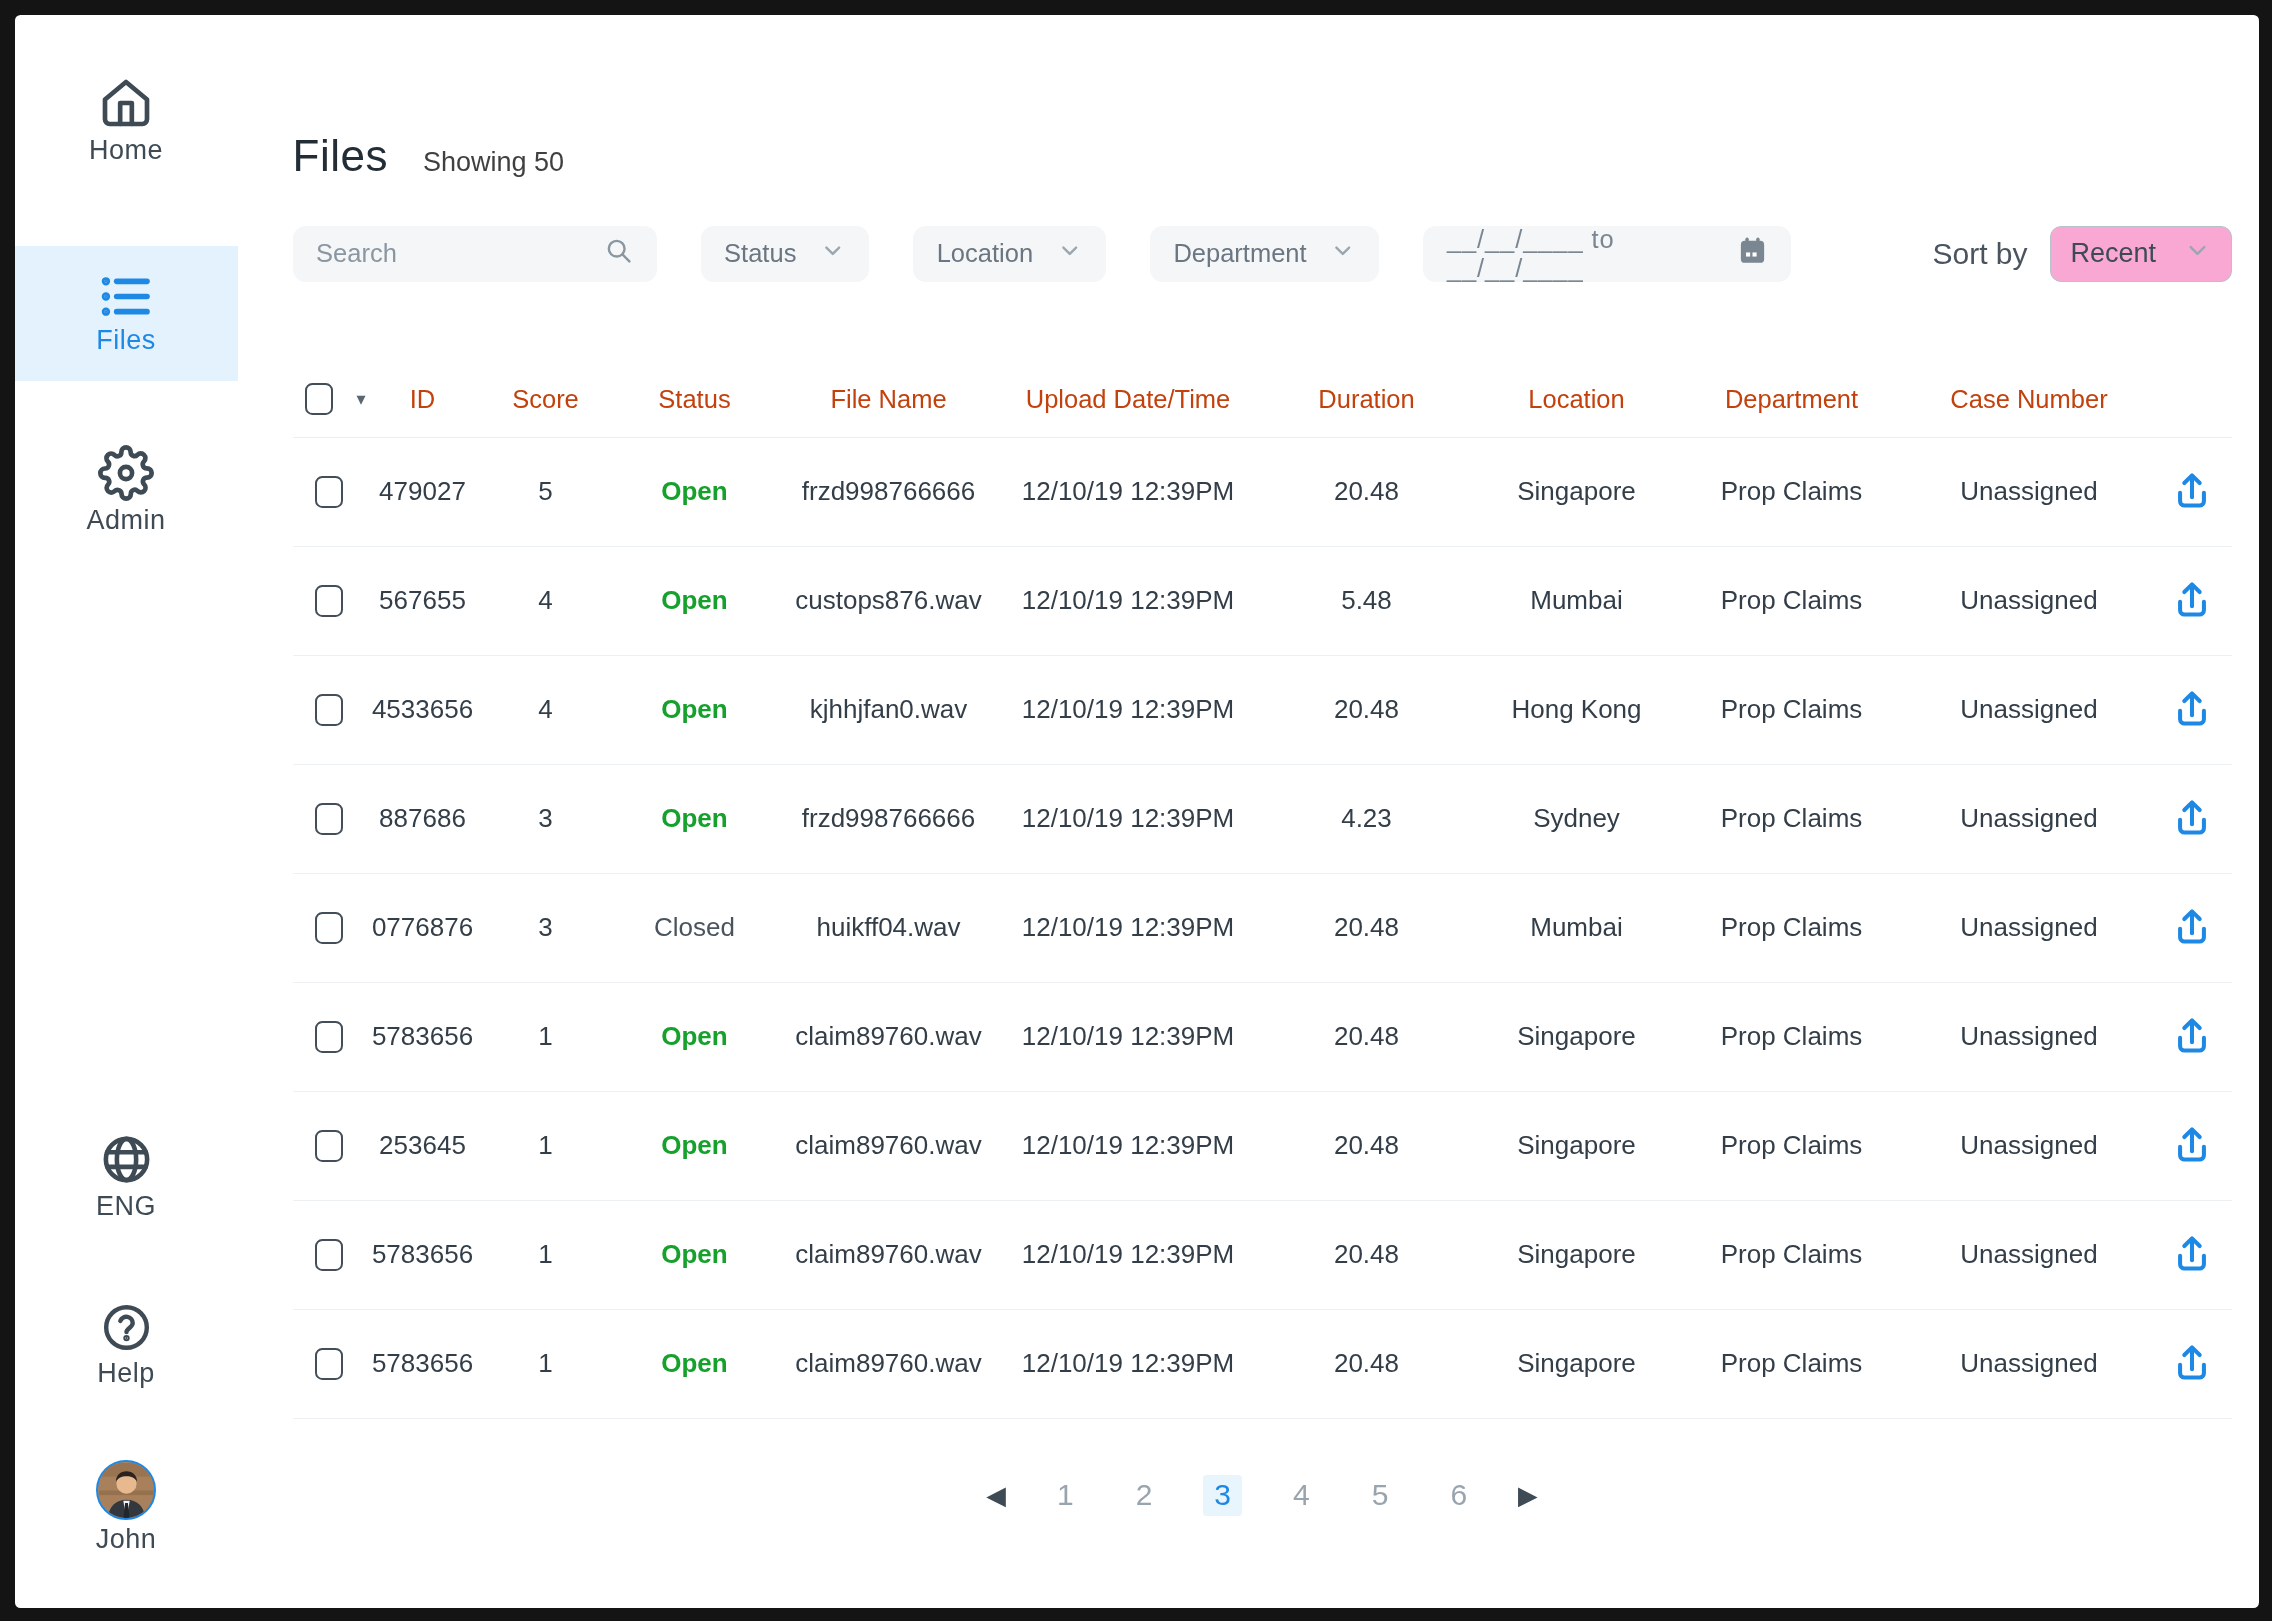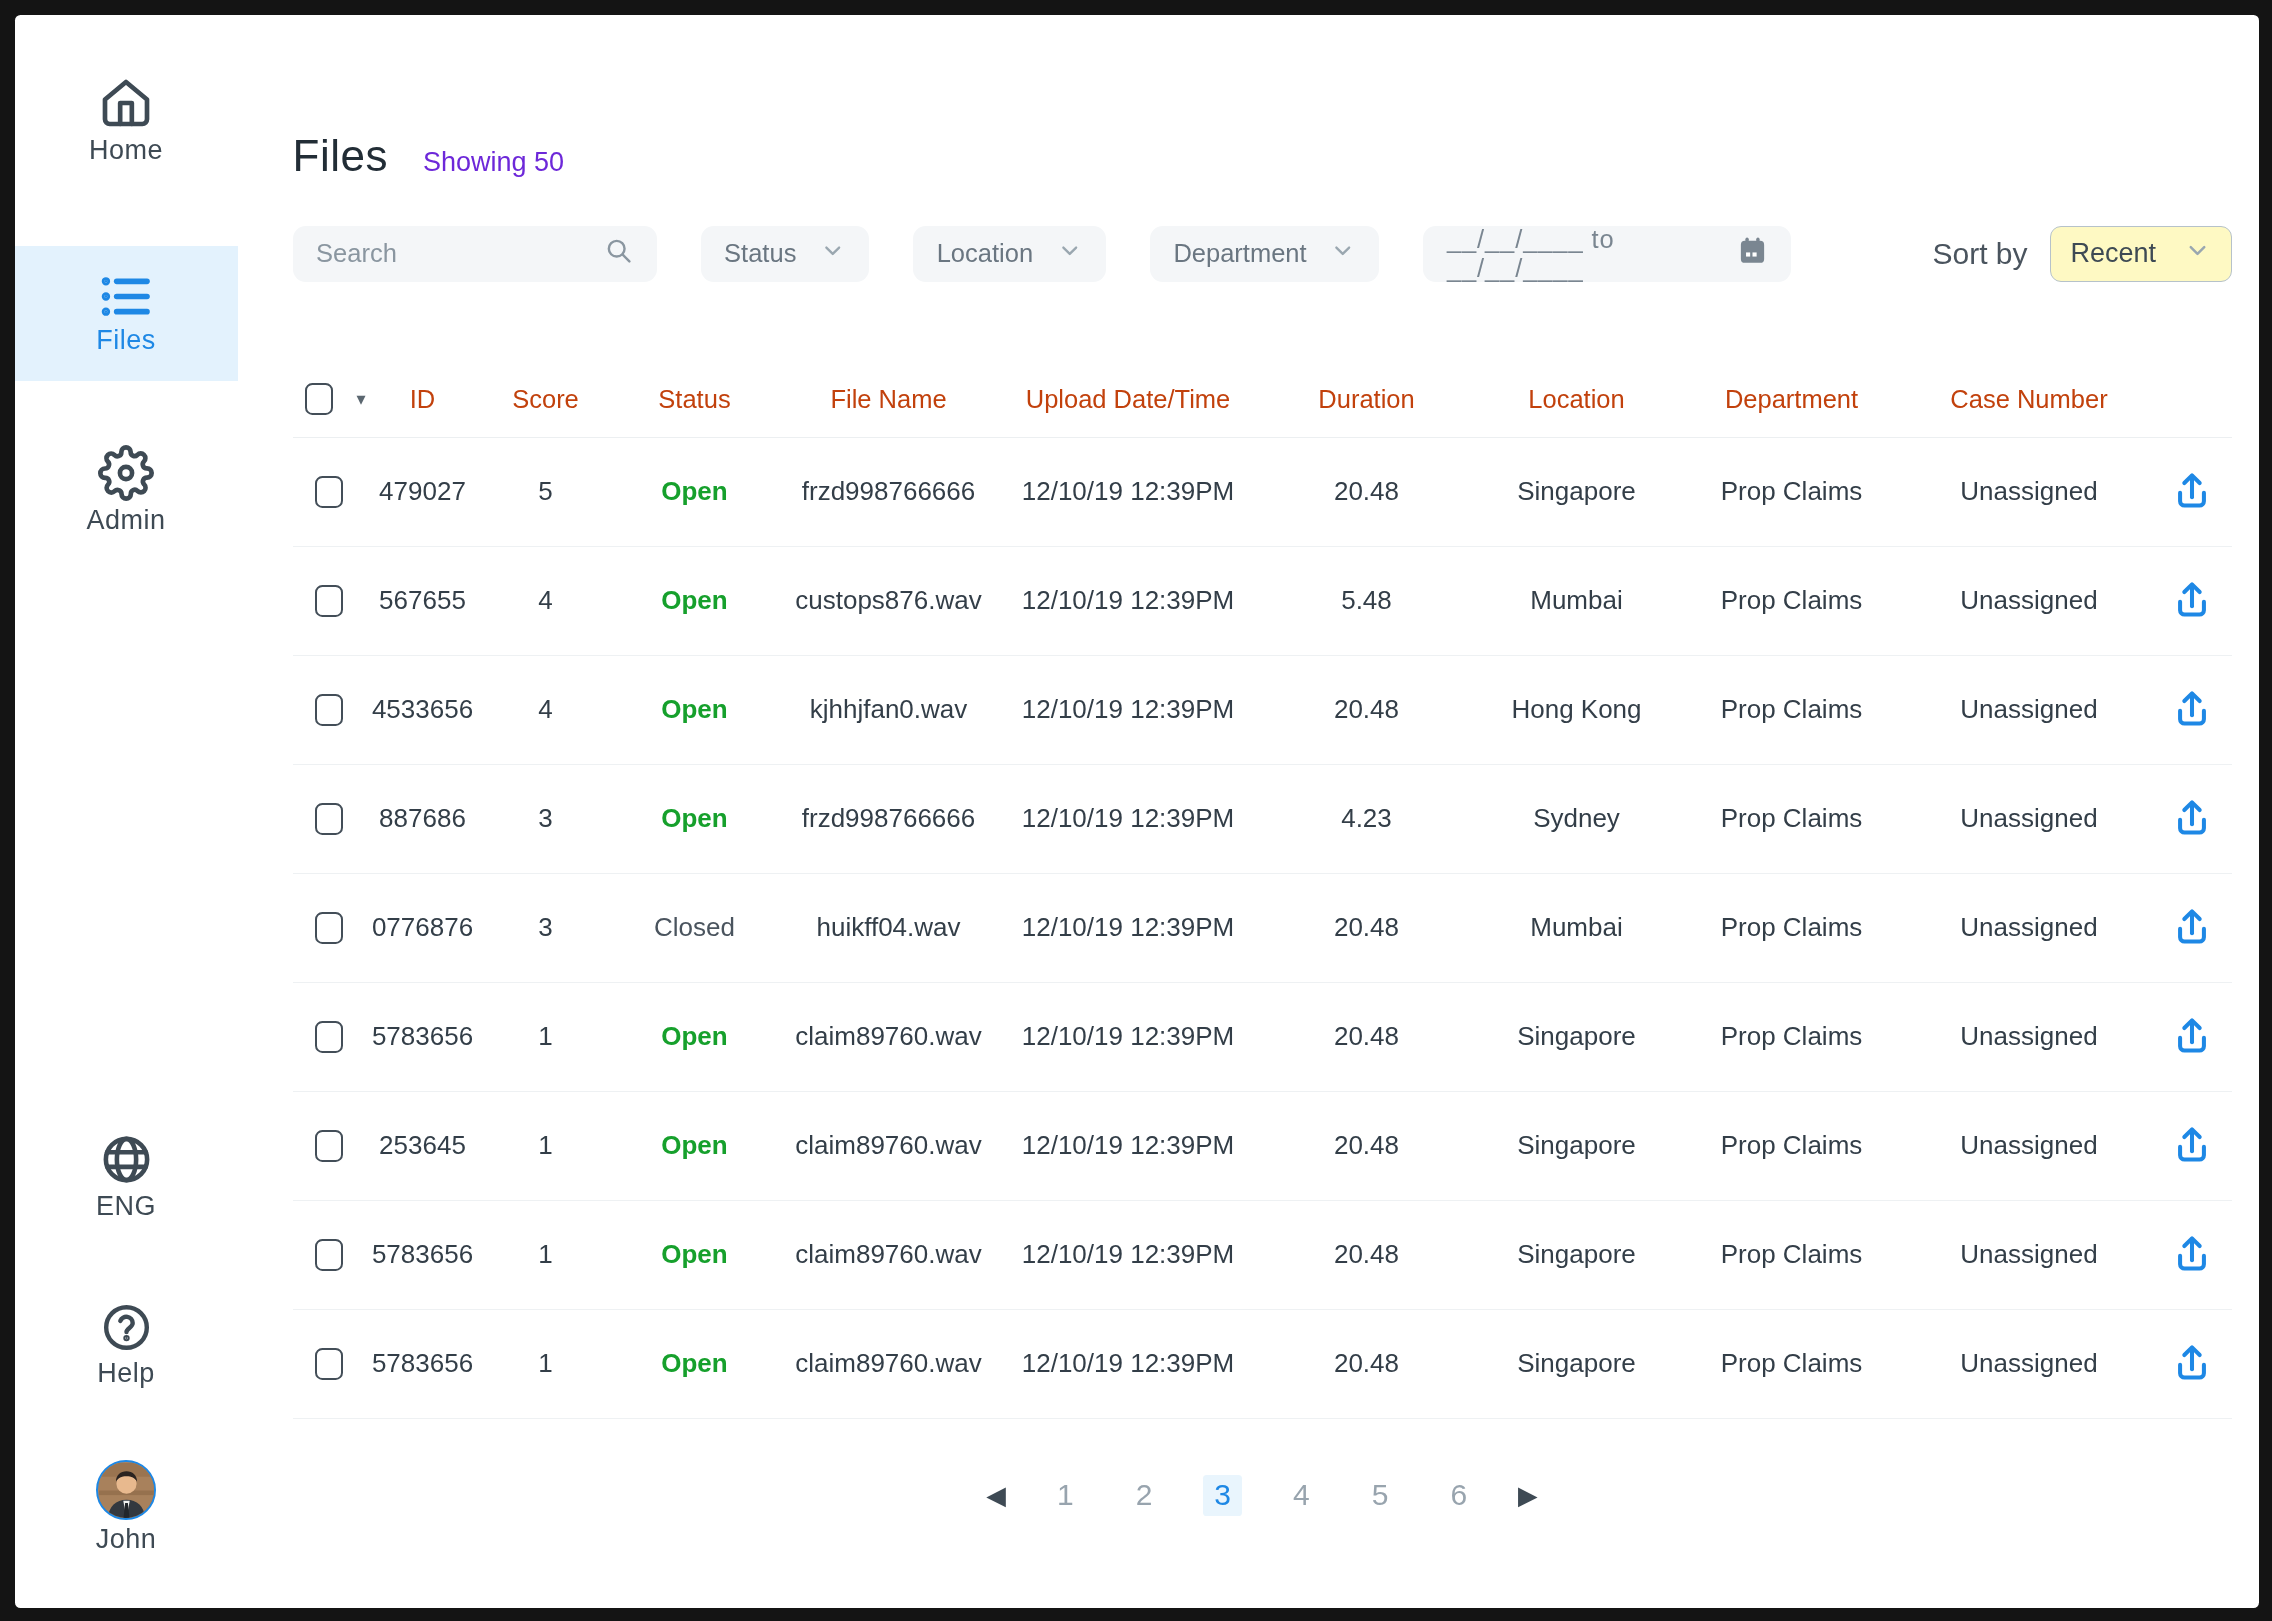--- a/index.html
+++ b/index.html
@@ -42,42 +42,42 @@
     border: 2.7px solid #1e88e5; overflow: hidden;
     background: linear-gradient(135deg,#b98b62 0%,#a87a52 50%,#8f6845 100%);
     display:flex; align-items:flex-end; justify-content:center;
   }
 
   
   .main { flex: 1; padding: 0 27px 0 55px; display: flex; flex-direction: column; }
 
   .title-row { margin-top: 116px; display: flex; align-items: baseline; gap: 35px; }
   .page-title { font-size: 44px; font-weight: 500; color: #222d36; letter-spacing: 0.5px; }
-  .showing { font-size: 27px; color: #6d28d9; font-weight: 500; }
+  .showing { font-size: 27px; color: #404040; font-weight: 500; }
 
   .filter-row { margin-top: 45px; display: flex; align-items: center; }
   .chip {
     background: #f4f6f8; border-radius: 12.7px; height: 56px;
     display: flex; align-items: center; padding: 0 23.6px;
     color: #6a7681; font-size: 25.5px; font-weight: 500;
   }
   .search-chip { width: 364px; justify-content: space-between; margin-right: 44px; }
   .search-chip input {
     border: none; background: transparent; outline: none;
     font-size: 25.5px; color: #3e4a54; width: 273px;
     font-family: inherit;
   }
   .search-chip input::placeholder { color: #8a96a0; }
   .dd-chip { gap: 23.6px; margin-right: 44px; cursor: pointer; }
   .date-chip { width: 368px; justify-content: space-between; cursor: pointer; color: #7a8691; letter-spacing: 0.9px; }
   .sort-wrap { margin-left: auto; display: flex; align-items: center; gap: 22px; }
   .sort-label { font-size: 30px; color: #4a545e; font-weight: 500; }
   .sort-select {
     height: 56px; min-width: 182px; border: 1.8px solid #b6c2ca; border-radius: 11px;
-    background: #fef9c3; display: flex; align-items: center; justify-content: space-between;
+    background: #f9a8d4; display: flex; align-items: center; justify-content: space-between;
     padding: 0 20px; font-size: 27px; color: #3e4a54; font-weight: 500; cursor: pointer; gap: 18px;
   }
 
   
   .tbl-grid {
     display: grid;
     grid-template-columns: 73px 114px 132px 166px 222px 257px 220px 200px 230px 245px 1fr;
     align-items: center;
   }
   .thead { margin-top: 80px; height: 76px; border-bottom: 1.8px solid #eceff1; }

